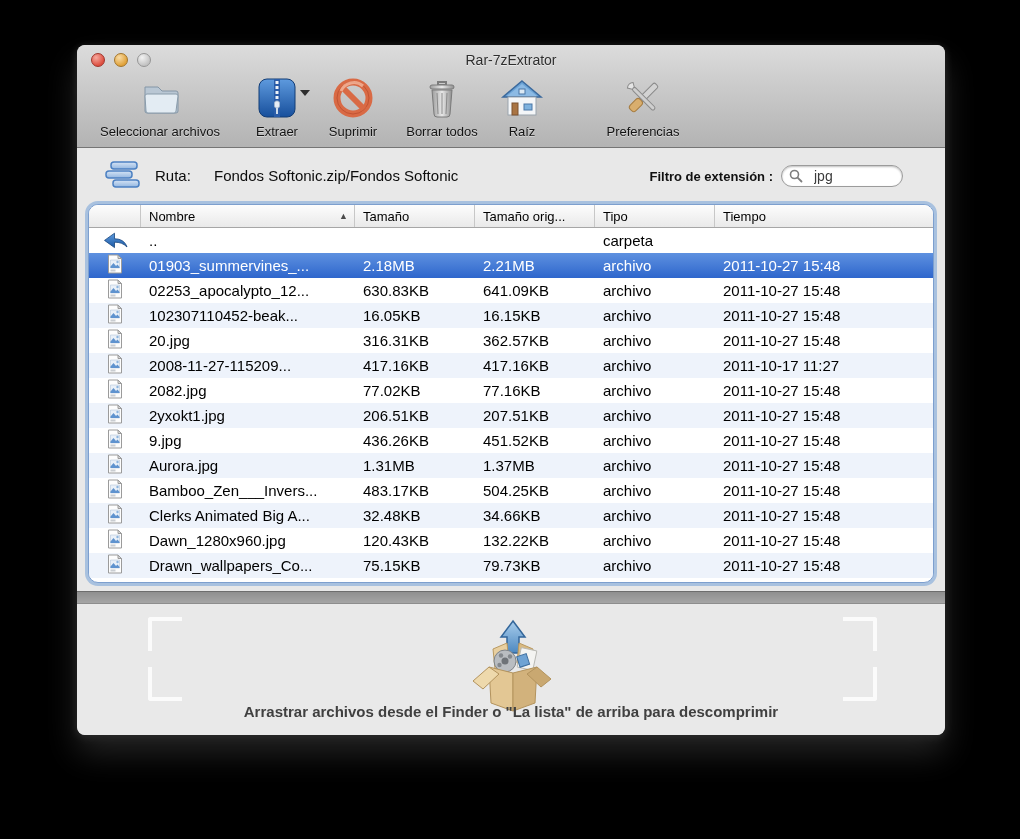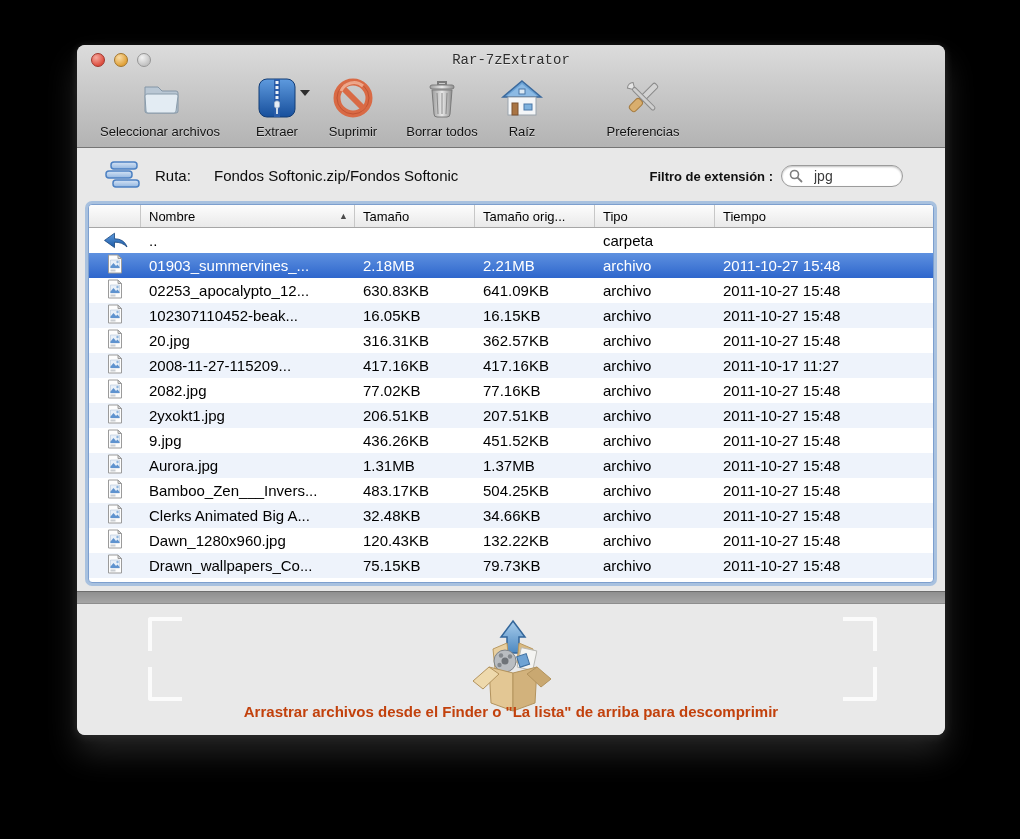--- a/index.html
+++ b/index.html
@@ -19,21 +19,21 @@
     overflow:hidden;
   }
 
   
   .chrome {
     position:absolute; left:0; top:0; width:100%; height:103px;
     background:linear-gradient(180deg,#dcdcdc 0%,#cdcdcd 35%,#b3b3b3 100%);
     border-bottom:1px solid #757575;
     border-radius:8px 8px 0 0;
   }
-  .titlebar { position:relative; height:30px;font-family:Liberation Mono, monospace; }
+  .titlebar { position:relative; height:30px; }
   .traffic { position:absolute; left:14px; top:8px; display:flex; gap:9px; }
   .light { width:14px; height:14px; border-radius:50%; }
   .light.close { background:radial-gradient(circle at 35% 30%,#f6a99e,#dd4f41 70%); border:1px solid #9f352c; }
   .light.min   { background:radial-gradient(circle at 35% 30%,#f8dba6,#e0a23a 70%); border:1px solid #a2742a; }
   .light.zoom  { background:radial-gradient(circle at 35% 30%,#f2f2f2,#c3c3c3 70%); border:1px solid #969696; }
   .win-title {
     position:absolute; left:0; right:0; top:7px; text-align:center;
     font-size:14px; color:#2e2e2e; text-shadow:0 1px 0 rgba(255,255,255,.55);
   }
 
@@ -59,21 +59,21 @@
   .search-field input {
     border:none; outline:none; background:transparent; width:100%;
     font-size:14px; color:#3a3a3a; font-family:"Liberation Sans",sans-serif;
   }
 
   
   .table-wrap {
     position:absolute; left:11px; top:159px; width:846px; height:379px;
     background:#fff; border:1px solid #7d9fce;
     box-shadow:0 0 0 3px rgba(115,160,215,.55);
-    border-radius:4px; overflow:hidden;
+    border-radius:10px; overflow:hidden;
   }
   .thead {
     display:grid; grid-template-columns:52px 214px 120px 120px 120px 1fr;
     height:23px; background:linear-gradient(#fdfdfd,#e9e9e9);
     border-bottom:1px solid #a6a6a6; font-size:13px; color:#000;
   }
   .th { display:flex; align-items:center; padding-left:8px; border-right:1px solid #c7c7c7; overflow:hidden; white-space:nowrap; }
   .th:last-child { border-right:none; }
   .sort-arrow { margin-left:auto; margin-right:6px; font-size:9px; color:#4a4a4a; }
 
@@ -100,21 +100,21 @@
   }
   .bracket-area { position:absolute; left:71px; top:13px; width:729px; height:84px; }
   .corner { position:absolute; width:34px; height:34px; border:4px solid #fbfbfb; }
   .corner.tl { left:0; top:0; border-right:none; border-bottom:none; border-radius:3px 0 0 0; }
   .corner.tr { right:0; top:0; border-left:none; border-bottom:none; border-radius:0 3px 0 0; }
   .corner.bl { left:0; bottom:0; border-right:none; border-top:none; border-radius:0 0 0 3px; }
   .corner.br { right:0; bottom:0; border-left:none; border-top:none; border-radius:0 0 3px 0; }
   .box-icon { position:absolute; left:50%; top:2px; transform:translateX(-50%); }
   .drop-caption {
     position:absolute; left:0; right:0; top:99px; text-align:center;
-    font-size:15px; font-weight:bold; color:#c2410c;
+    font-size:15px; font-weight:bold; color:#404040;
   }
 </style>
 </head>
 <body>
 
 <div class="window">
 
   <div class="chrome">
     <div class="titlebar">
       <div class="traffic">

